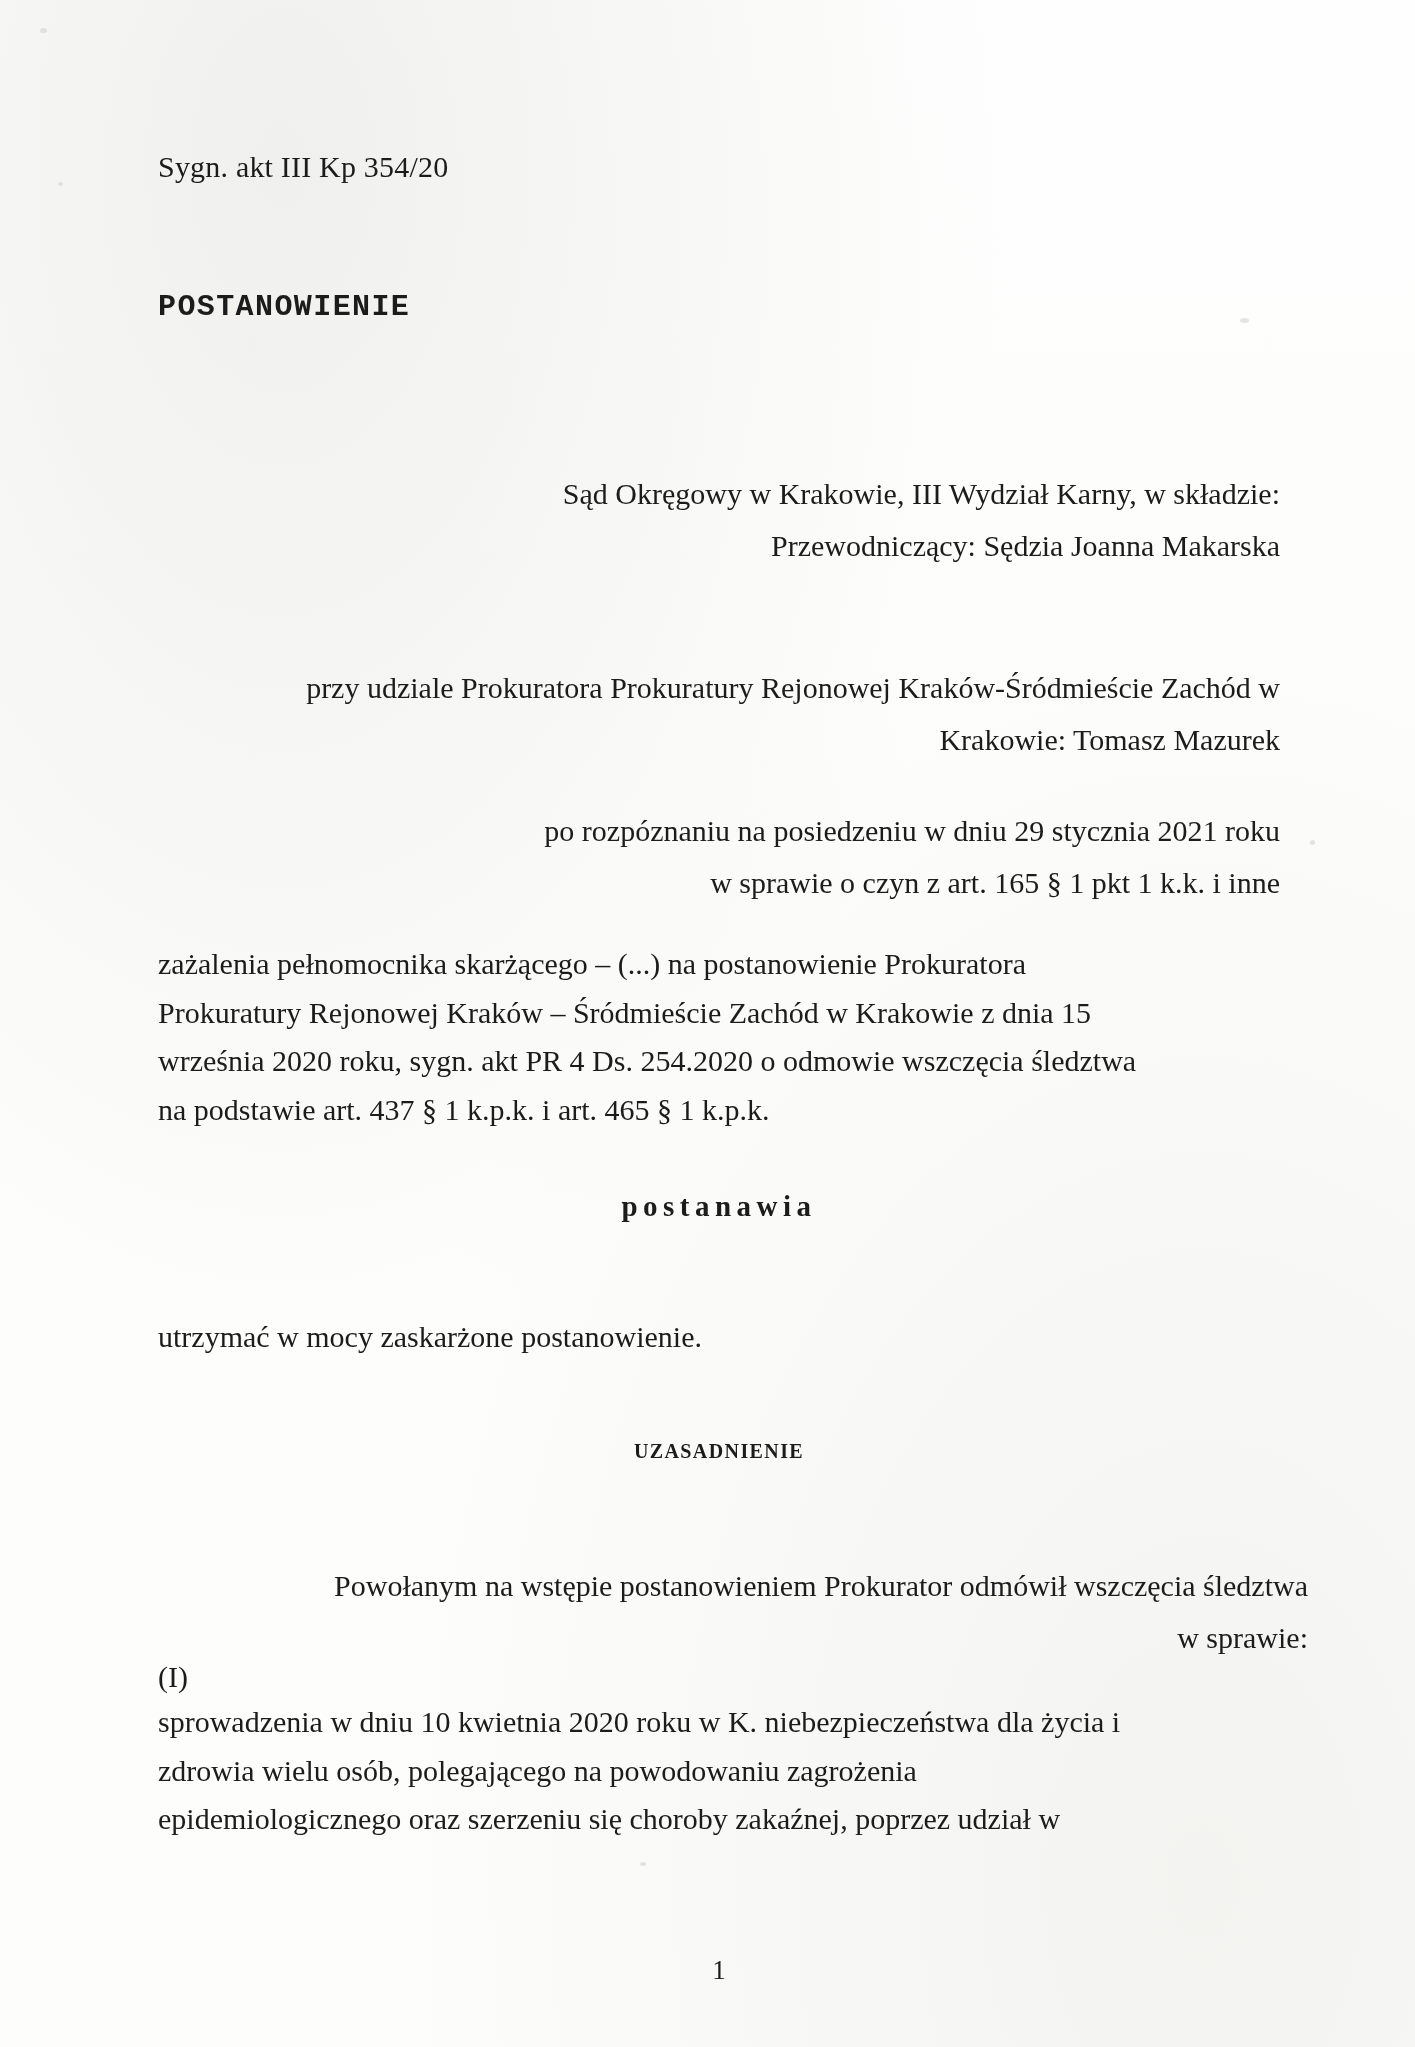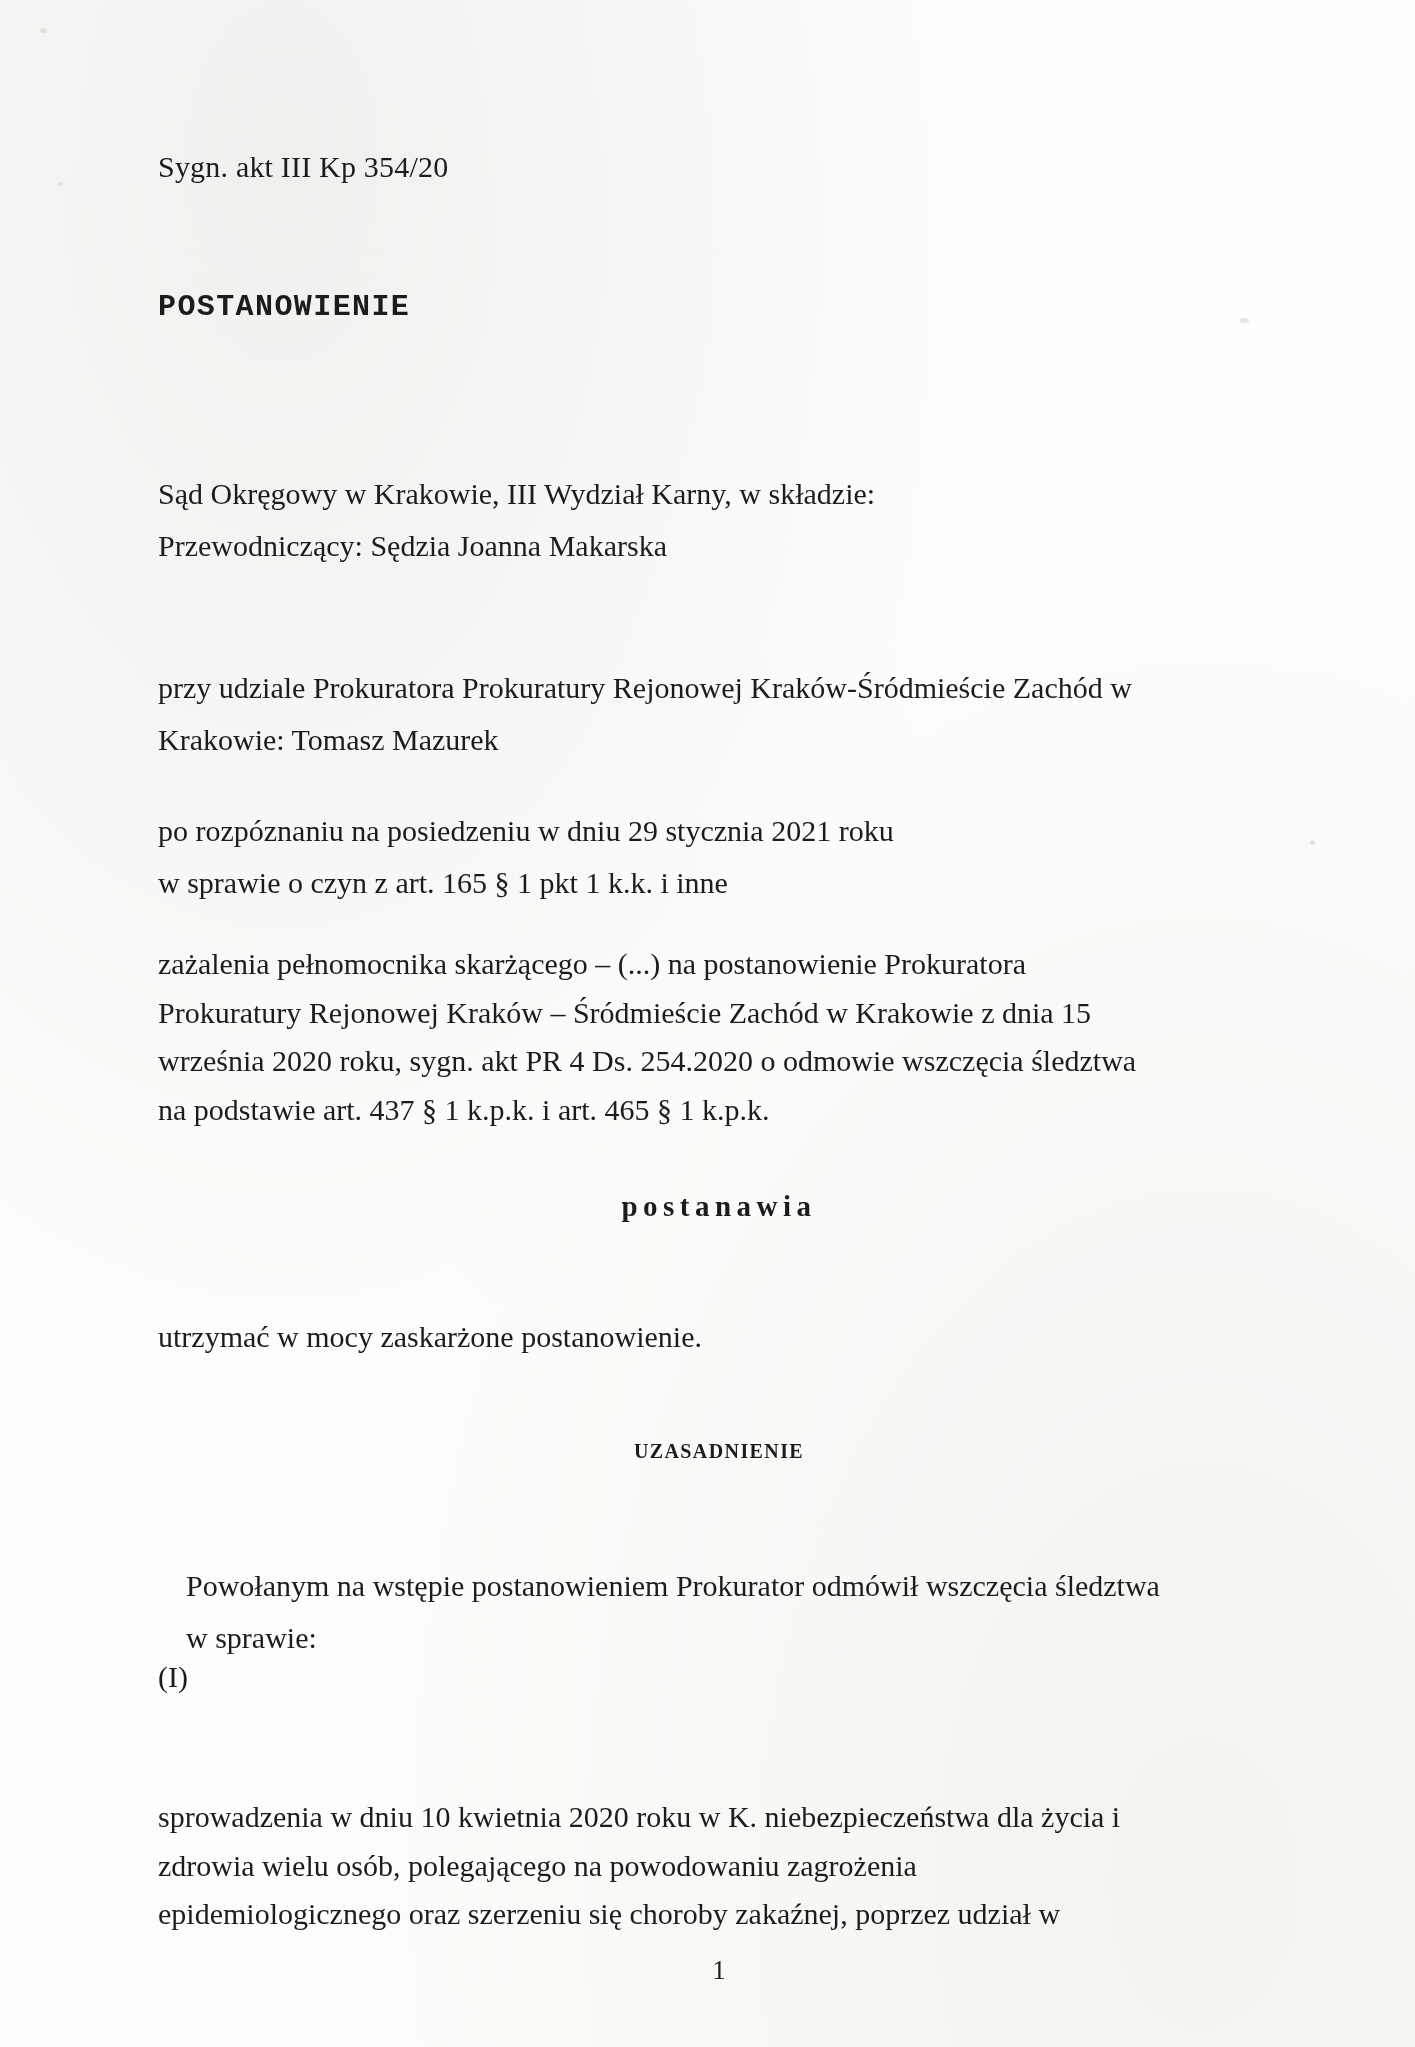--- a/index.html
+++ b/index.html
@@ -63,20 +63,21 @@
     box-sizing: border-box;
     font-size: 30px;
   }
 
   .block {
     position: absolute;
     left: 0;
     width: 1122px;
     font-size: 30px;
     line-height: 1.73;
+    text-align: right;
   }
 
   .b-court      { top: 468px; }
   .b-court p    { margin: 0; }
 
   .b-prosecutor { top: 662px; }
   .b-prosecutor p { margin: 0; }
 
   .b-session    { top: 805px; }
   .b-session p  { margin: 0; }
@@ -121,21 +122,21 @@
   .b-reasons p { margin: 0; }
 
   .roman-num {
     position: absolute;
     top: 1660px;
     left: 0;
     font-size: 30px;
   }
 
   .b-charge {
-    top: 1793px;
+    top: 1698px;
     text-align: justify;
     line-height: 1.62;
   }
   .b-charge p { margin: 0; }
 
   .page-number {
     position: absolute;
     top: 1955px;
     left: 0;
     width: 1122px;

